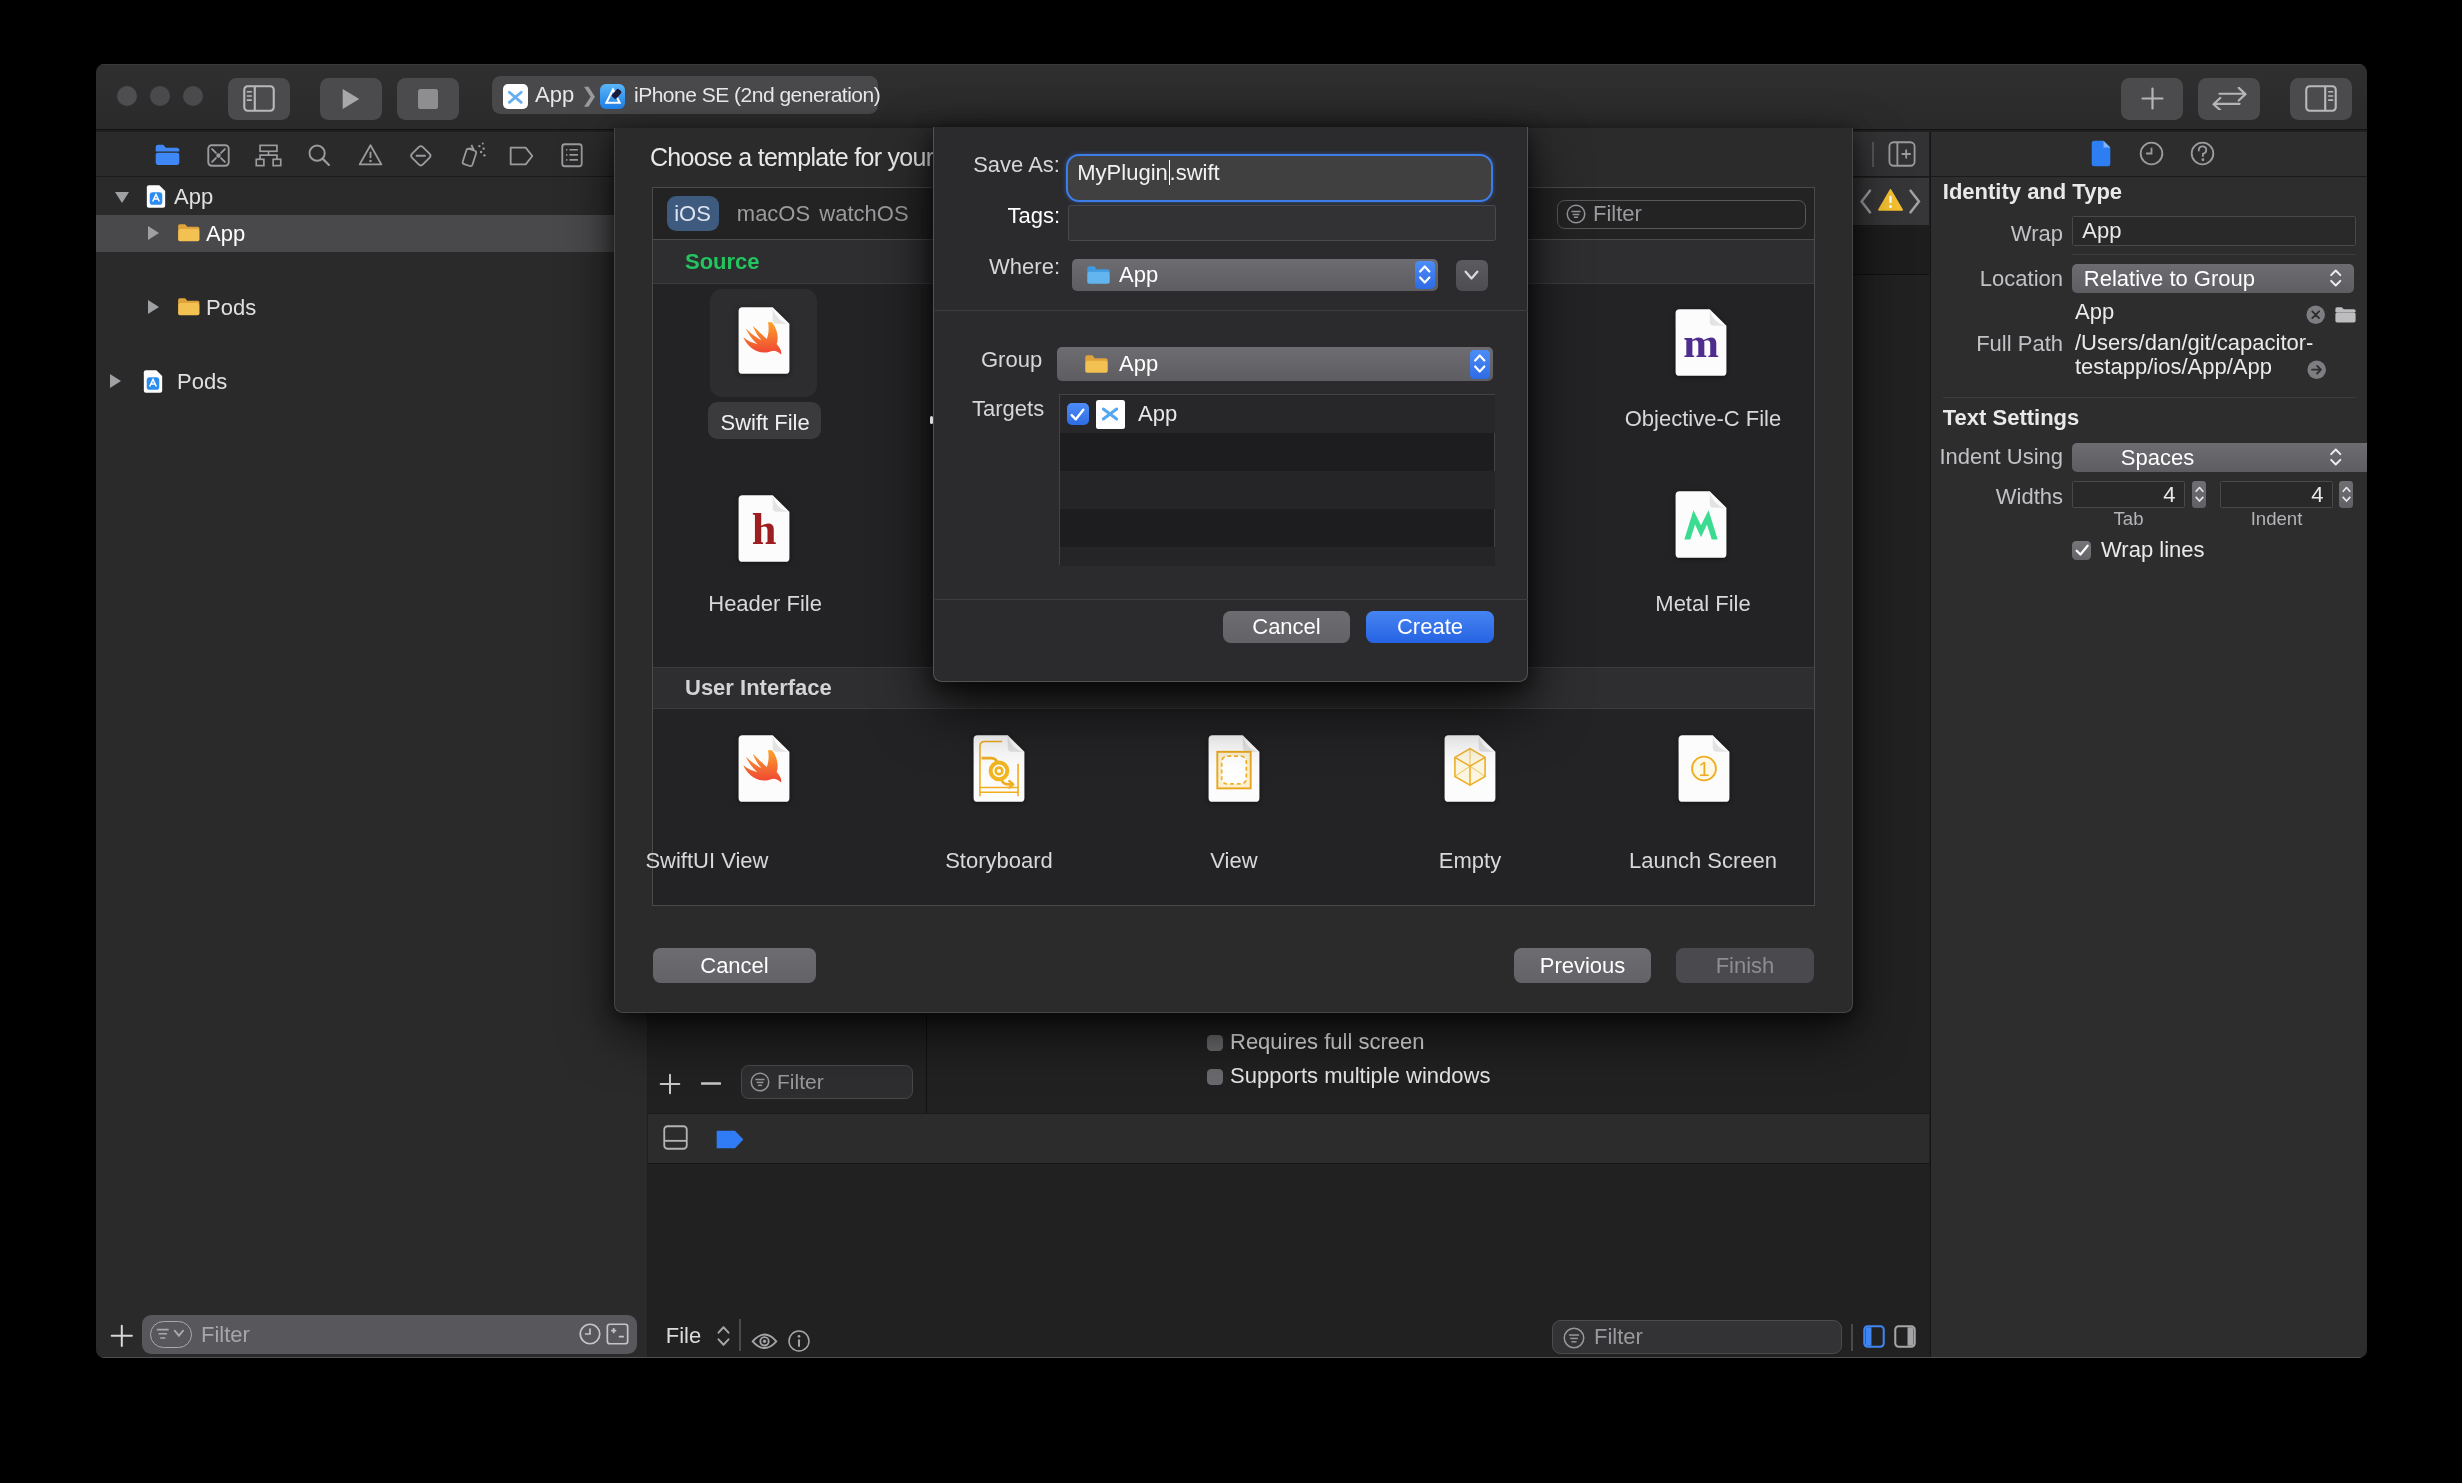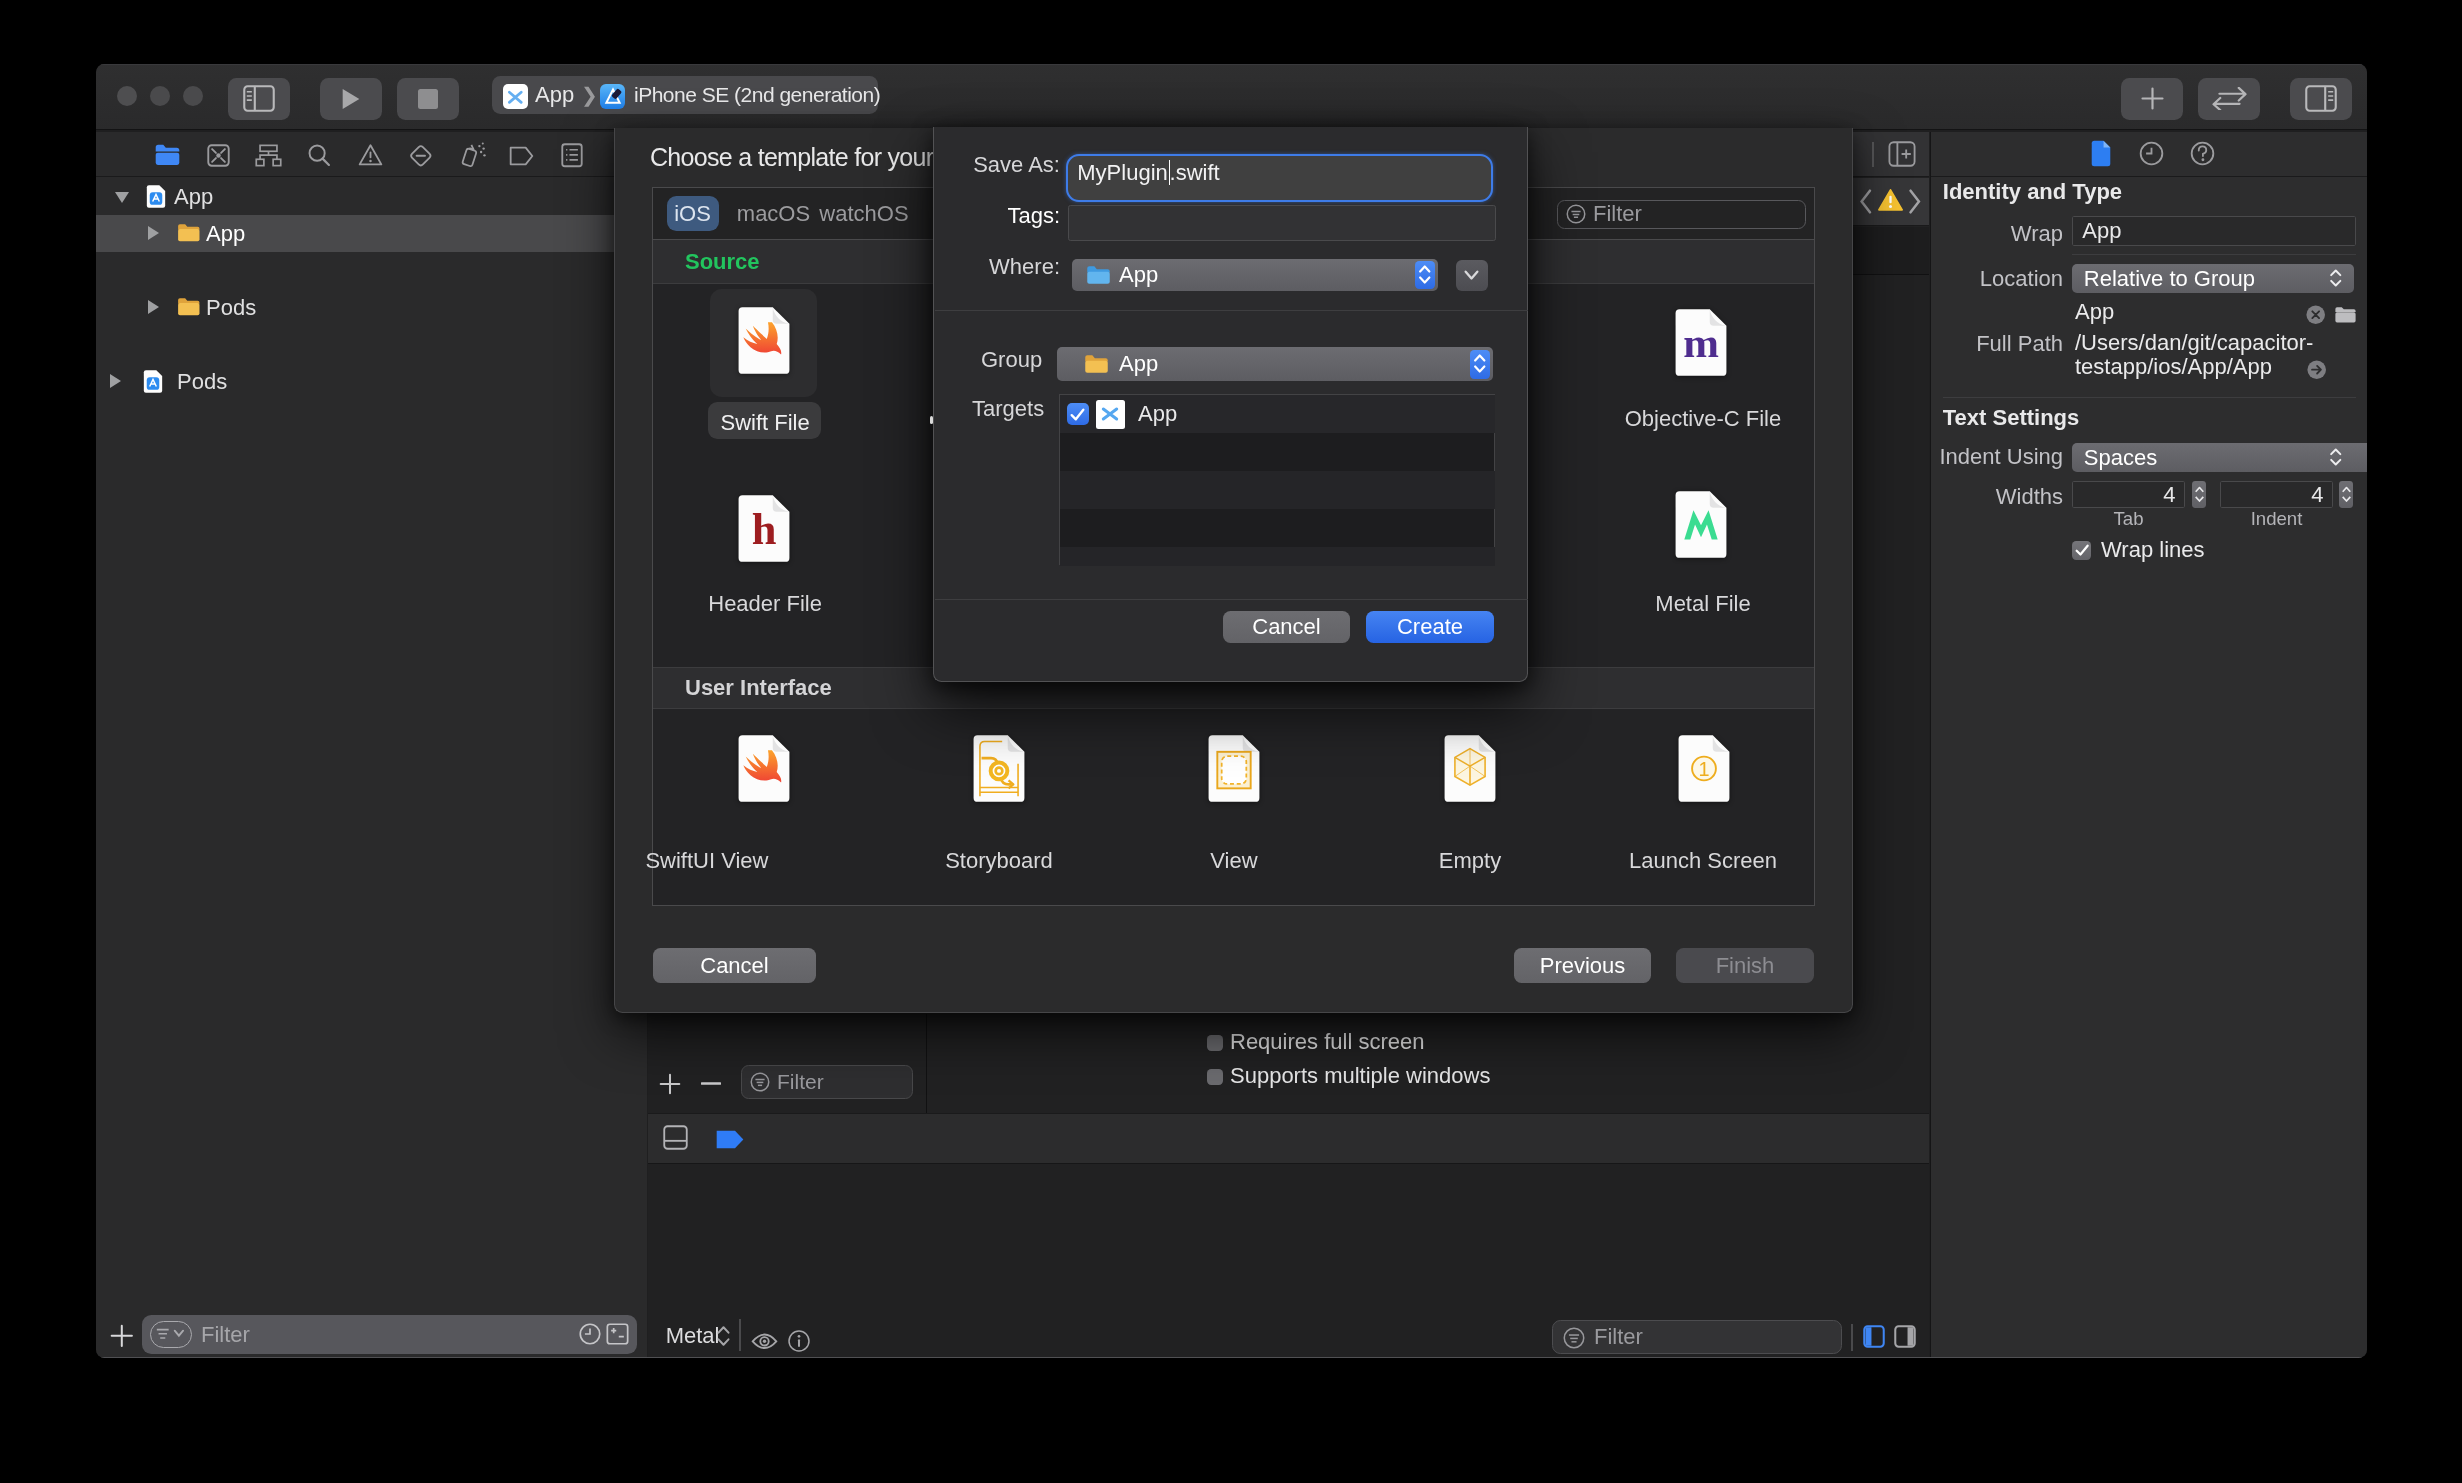--- a/index.html
+++ b/index.html
@@ -256,21 +256,21 @@
 
  <div class="ab" style="left:0;top:981px;width:1281px;height:51px;background:#2c2c2d;border-top:0.8px solid #1a1a1b;border-bottom:0.8px solid #161617;"></div>
  <svg class="ab" style="left:15px;top:993px" width="25" height="25" viewBox="0 0 30 30">
         <rect x="1.5" y="1.5" width="27" height="27" rx="4" fill="none" stroke="#b3b3b6" stroke-width="2.2"></rect>
         <line x1="2" y1="19" x2="28" y2="19" stroke="#b3b3b6" stroke-width="2.2"></line>
       </svg>
  <svg class="ab" style="left:67px;top:997px" width="30" height="21" viewBox="0 0 36 25">
         <path d="M2 2 H24 L34 12.5 L24 23 H2 Z" fill="#2f7cf6"></path>
       </svg>
 
- <div class="ab" style="left:17.7px;top:1183px;height:42px;line-height:42px;font-size:22px;color:#dcdcde;">Metal</div>
+ <div class="ab" style="left:17.7px;top:1183px;height:42px;line-height:42px;font-size:22px;color:#dcdcde;">File</div>
  <svg class="ab" style="left:68px;top:1193px" width="15" height="22" viewBox="0 0 18 26">
         <path d="M3 9 L9 2.5 L15 9 M3 17 L9 23.5 L15 17" fill="none" stroke="#a5a5a8" stroke-width="2.4" stroke-linejoin="round" stroke-linecap="round"></path>
       </svg>
  <div class="ab" style="left:91px;top:1187px;width:1.7px;height:32px;background:#4a4a4c;"></div>
  <svg class="ab" style="left:103px;top:1200px" width="27" height="18.6" viewBox="0 0 32 22">
         <path d="M2 11 Q16 -5 30 11 Q16 27 2 11 Z" fill="none" stroke="#a5a5a8" stroke-width="2.2"></path>
         <circle cx="16" cy="11" r="5" fill="none" stroke="#a5a5a8" stroke-width="2.2"></circle>
         <circle cx="16" cy="11" r="2" fill="#a5a5a8"></circle>
       </svg>
  <svg class="ab" style="left:140px;top:1198px" width="22" height="22" viewBox="0 0 26 26">
@@ -333,21 +333,21 @@
       </svg>
  <div class="lbl" style="left:0;top:199px;width:132px;">Full Path</div>
  <div class="ab" style="left:144px;top:199px;font-size:22px;color:#eaeaeb;line-height:23.6px;">/Users/dan/git/capacitor-<br>testapp/ios/App/App</div>
  <svg class="ab" style="left:376px;top:228px" width="19.4" height="19.4" viewBox="0 0 23 23">
         <circle cx="11.5" cy="11.5" r="11" fill="#7e7e82"></circle>
         <path d="M6 11.5 H16 M12 7 L16.5 11.5 L12 16" fill="none" stroke="#2d2d2e" stroke-width="2.2" stroke-linecap="round" stroke-linejoin="round"></path>
       </svg>
  <div class="sep" style="left:11.8px;top:265px;width:413px;"></div>
  <div class="hdr" style="left:11.8px;top:273px;">Text Settings</div>
  <div class="lbl" style="left:0;top:312px;width:132px;">Indent Using</div>
- <div class="popup" style="left:141px;top:311px;width:328px;height:29px;line-height:29px;"><span style="margin-left:11.8px;">Spaces</span><svg class="ab" style="left:257px;top:4.2px" width="13.5" height="20" viewBox="0 0 16 24">
+ <div class="popup" style="left:141px;top:311px;width:328px;height:29px;line-height:29px;padding-left:37px;"><span style="margin-left:11.8px;">Spaces</span><svg class="ab" style="left:257px;top:4.2px" width="13.5" height="20" viewBox="0 0 16 24">
           <path d="M2.5 8.5 L8 3 L13.5 8.5 M2.5 15.5 L8 21 L13.5 15.5" fill="none" stroke="#ededef" stroke-width="2.4" stroke-linejoin="round" stroke-linecap="round"></path>
         </svg></div>
  <div class="lbl" style="left:0;top:352px;width:132px;">Widths</div>
  <div class="fld" style="left:141px;top:349px;width:113px;height:27px;border-radius:1.7px;line-height:25px;text-align:right;"><span style="margin-right:8.4px;">4</span></div>
  <div class="ab" style="left:261px;top:349px;width:14.3px;height:27px;background:linear-gradient(#6e6e73,#606065);border-radius:3.4px;">
         <svg class="ab" style="left:1.7px;top:4.2px" width="11" height="18.6" viewBox="0 0 13 22">
           <path d="M2 8 L6.5 3 L11 8 M2 14 L6.5 19 L11 14" fill="none" stroke="#e8e8ea" stroke-width="2" stroke-linejoin="round"></path>
         </svg>
       </div>
  <div class="fld" style="left:289px;top:349px;width:113px;height:27px;border-radius:1.7px;line-height:25px;text-align:right;"><span style="margin-right:8.4px;">4</span></div>

